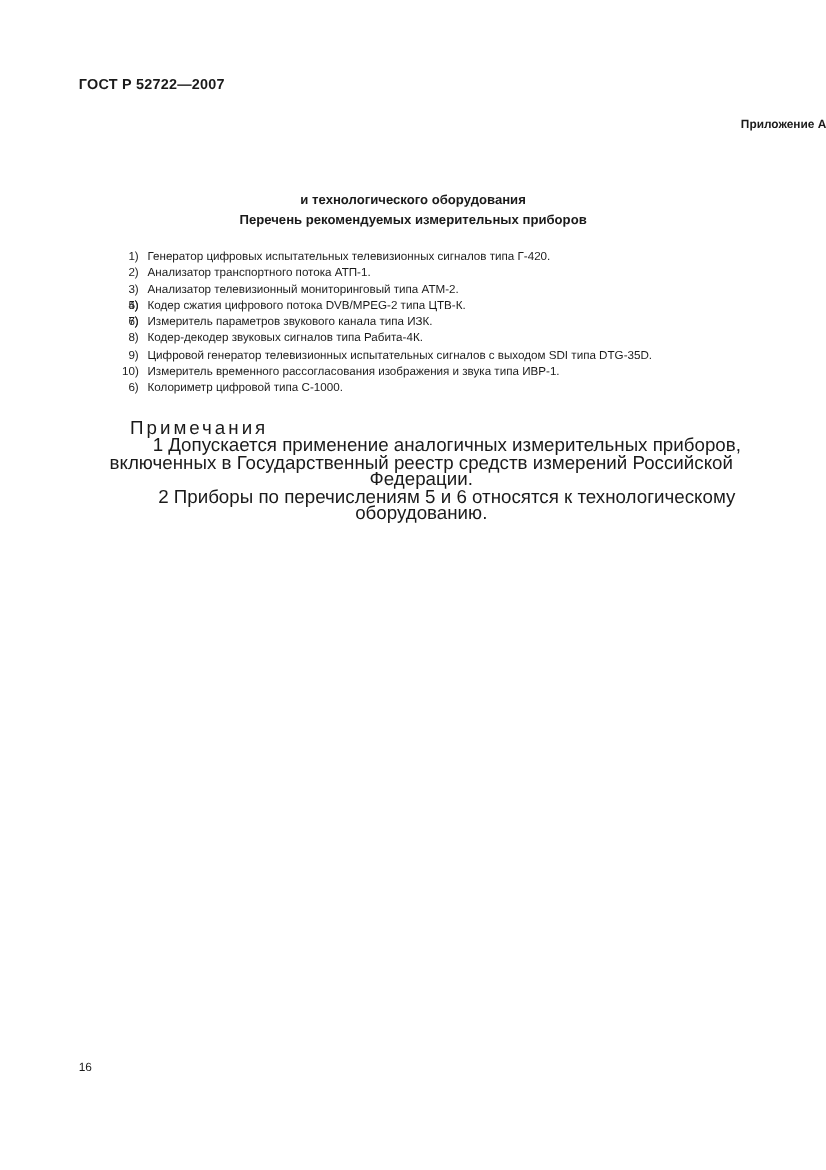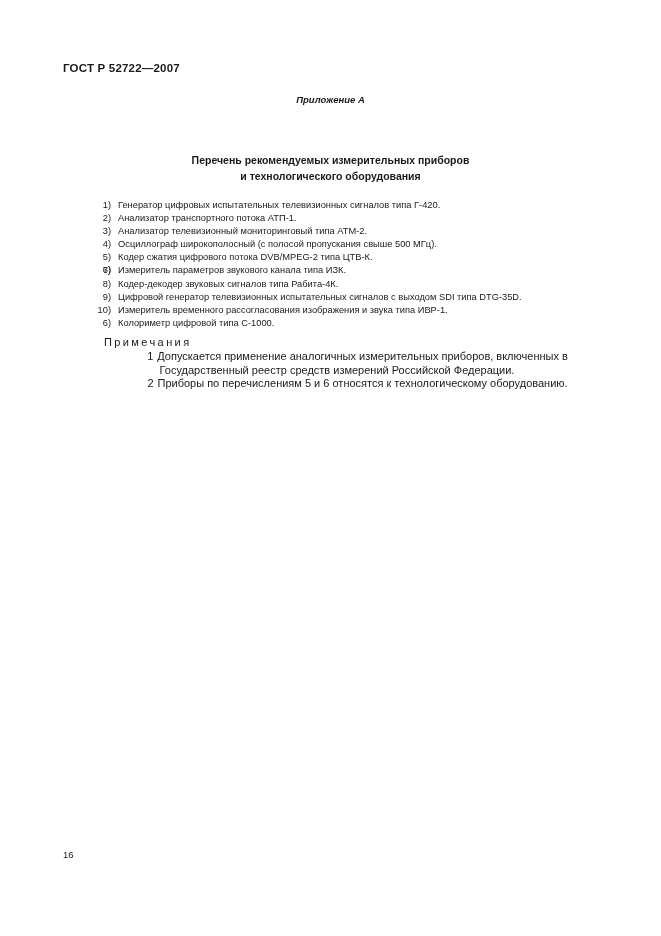--- a/index.html
+++ b/index.html
@@ -36,25 +36,24 @@
     letter-spacing: 0.2px;
     white-space: nowrap;
   }
 
   
   .appendix-caption {
     position: absolute;
     top: 93px;
     left: 0;
     width: 661px;
-    text-align: center;
+    text-align: right;
     font-size: 9.5px;
     font-weight: bold;
     line-height: 14px;
-    font-style: italic;
   }
   .appendix-caption .line {
     display: block;
   }
 
   
   .main-heading {
     position: absolute;
     top: 152px;
     left: 0;
@@ -93,21 +92,21 @@
   .device-list .li.wide .num {
     width: 48px;
   }
 
   
   .notes {
     position: absolute;
     top: 336px;
     left: 63px;
     width: 548px;
-    font-size: 11px;
+    font-size: 15px;
     line-height: 13.4px;
   }
   .notes-title {
     display: block;
     margin-left: 41px;
     letter-spacing: 2.4px;
     margin-bottom: 1px;
   }
   .note {
     display: block;
@@ -132,29 +131,29 @@
 
 <div class="page">
 
   <div class="doc-header">ГОСТ Р 52722—2007</div>
 
   <div class="appendix-caption">
     <span class="line">Приложение А</span>
   </div>
 
   <div class="main-heading">
+    <span class="line">и технологического оборудования</span>
     <span class="line">Перечень рекомендуемых измерительных приборов</span>
-    <span class="line">и технологического оборудования</span>
   </div>
 
   <div class="device-list">
       <span class="li"><span class="num">1)</span><span class="txt">Генератор цифровых испытательных телевизионных сигналов типа Г-420.</span></span>
       <span class="li"><span class="num">2)</span><span class="txt">Анализатор транспортного потока АТП-1.</span></span>
       <span class="li"><span class="num">3)</span><span class="txt">Анализатор телевизионный мониторинговый типа АТМ-2.</span></span>
-      <span class="li"><span class="num">4)</span><span class="txt">Осциллограф широкополосный (с полосой пропускания свыше 500 МГц).</span></span>
+      <span class="li"><span class="num">4)</span></span>
       <span class="li"><span class="num">5)</span><span class="txt">Кодер сжатия цифрового потока DVB/MPEG-2 типа ЦТВ-К.</span></span>
       <span class="li"><span class="num">6)</span></span>
       <span class="li"><span class="num">7)</span><span class="txt">Измеритель параметров звукового канала типа ИЗК.</span></span>
       <span class="li"><span class="num">8)</span><span class="txt">Кодер-декодер звуковых сигналов типа Рабита-4К.</span></span>
       <span class="li"><span class="num">9)</span><span class="txt">Цифровой генератор телевизионных испытательных сигналов с выходом SDI типа DTG-35D.</span></span>
       <span class="li wide"><span class="num">10)</span><span class="txt">Измеритель временного рассогласования изображения и звука типа ИВР-1.</span></span>
       <span class="li wide"><span class="num">6)</span><span class="txt">Колориметр цифровой типа С-1000.</span></span>
     </div>
 
   <div class="notes">

